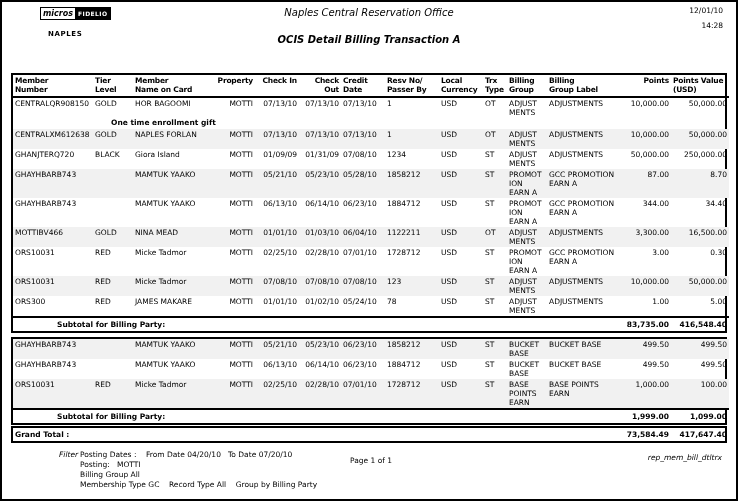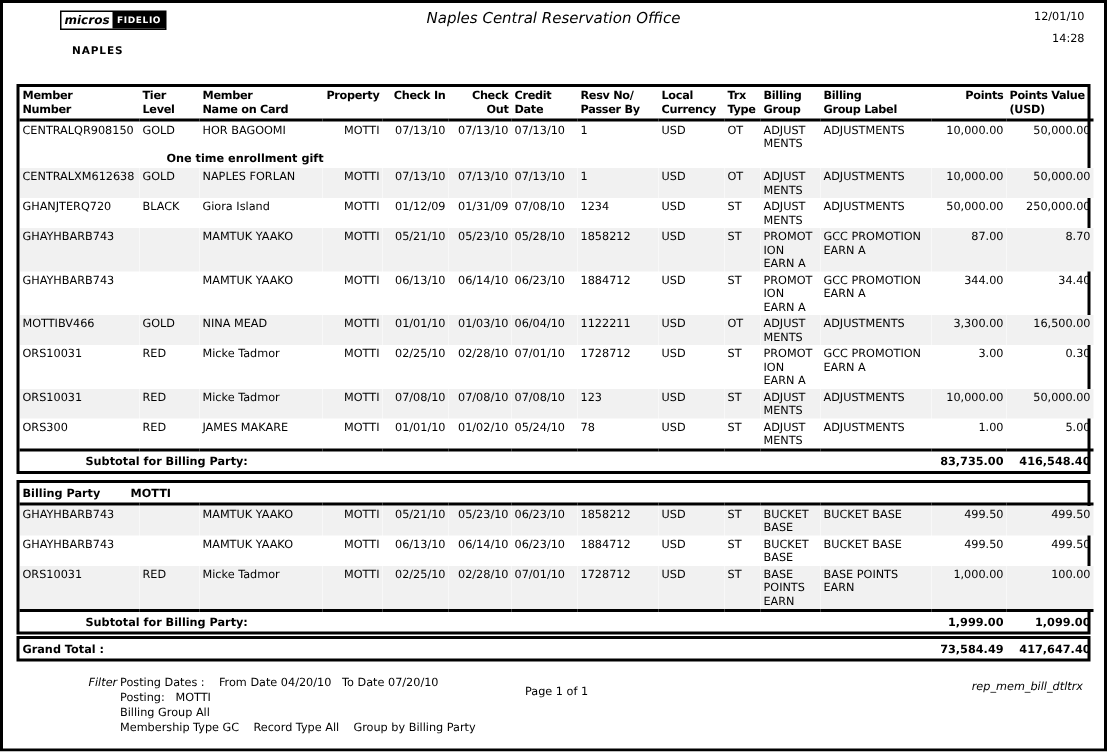--- a/index.html
+++ b/index.html
@@ -7,21 +7,21 @@
   .page {
     width:738px; height:501px;
     border:2px solid #000;
     position:relative;
     background:#fff;
     color:#000;
     font-family:"DejaVu Sans","Liberation Sans",sans-serif;
     overflow:hidden;
   }
   
-  .hdr { position:relative; height:54px; }
+  .hdr { position:relative; height:71px; }
   .logo { position:absolute; left:38px; top:5px; display:inline-flex; border:1px solid #000; align-items:center; }
   .logo-left { font-size:8px; font-weight:bold; font-style:italic; padding:0 2px; }
   .logo-right { background:#000; color:#fff; font-size:6px; font-weight:bold; padding:2px 3px; letter-spacing:0.4px; }
   .logo-caption { position:absolute; left:46px; top:28px; font-size:7px; font-weight:bold; letter-spacing:0.6px; }
   .office-title { text-align:center; font-style:italic; font-size:10px; padding-top:5px; }
   .report-title { text-align:center; font-style:italic; font-weight:bold; font-size:10px; margin-top:16px; }
   .print-date { position:absolute; right:13px; top:4px; font-size:7.5px; }
   .print-time { position:absolute; right:13px; top:19px; font-size:7.5px; }
   
   .box { border:2px solid #000; margin:0 9px; }
@@ -54,20 +54,21 @@
 
 <div class="page">
 
   <div class="hdr">
     <div class="logo">
       <span class="logo-left">micros</span>
       <span class="logo-right">FIDELIO</span>
     </div>
     <div class="logo-caption">NAPLES</div>
     <div class="office-title">Naples Central Reservation Office</div>
+    <div class="report-title">OCIS Detail Billing Transaction A</div>
     <div class="print-date">12/01/10</div>
     <div class="print-time">14:28</div>
   </div>
 
   <div class="box">
     <table class="grid">
         <colgroup>
           <col style="width: 80px;">
           <col style="width: 40px;">
           <col style="width: 82px;">
@@ -147,21 +148,21 @@
 MENTS</td>
             <td class="a-l">ADJUSTMENTS</td>
             <td class="a-r">10,000.00</td>
             <td class="a-r">50,000.00</td>
           </tr>
           <tr>
             <td class="a-l">GHANJTERQ720</td>
             <td class="a-l">BLACK</td>
             <td class="a-l">Giora Island</td>
             <td class="a-r">MOTTI</td>
-            <td class="a-r">01/12/09</td>
+            <td class="a-r">01/09/09</td>
             <td class="a-r">01/31/09</td>
             <td class="a-l">07/08/10</td>
             <td class="a-l">1234</td>
             <td class="a-l">USD</td>
             <td class="a-l">ST</td>
             <td class="a-l">ADJUST
 MENTS</td>
             <td class="a-l">ADJUSTMENTS</td>
             <td class="a-r">50,000.00</td>
             <td class="a-r">250,000.00</td>
@@ -296,23 +297,20 @@
           <col style="width: 44px;">
           <col style="width: 54px;">
           <col style="width: 44px;">
           <col style="width: 24px;">
           <col style="width: 40px;">
           <col style="width: 74px;">
           <col style="width: 50px;">
           <col style="width: 58px;">
         </colgroup>
       <tbody>
-          <tr class="party">
-            <td colspan="14"><span class="party-label">Billing Party</span><span>MOTTI</span></td>
-          </tr>
           <tr class="shade">
             <td class="a-l">GHAYHBARB743</td>
             <td class="a-l"></td>
             <td class="a-l">MAMTUK YAAKO</td>
             <td class="a-r">MOTTI</td>
             <td class="a-r">05/21/10</td>
             <td class="a-r">05/23/10</td>
             <td class="a-l">06/23/10</td>
             <td class="a-l">1858212</td>
             <td class="a-l">USD</td>

